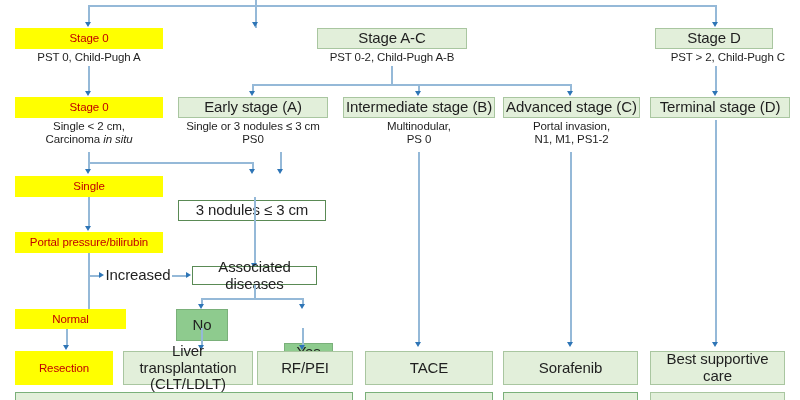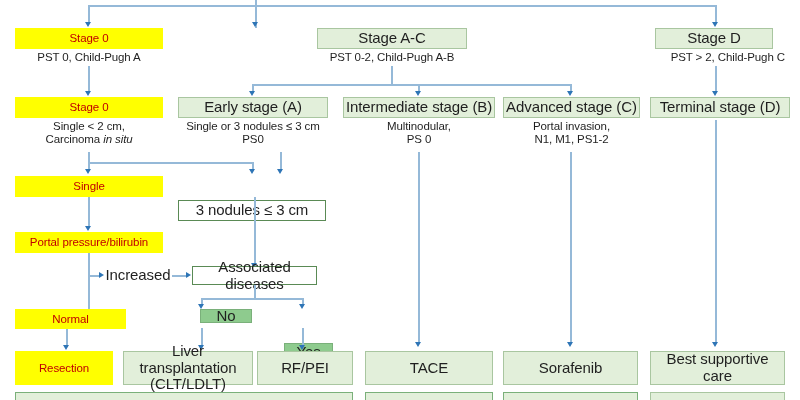--- a/index.html
+++ b/index.html
@@ -195,21 +195,21 @@
   <div class="arrow-r" style="left:186px; top:272px;"></div>
 
   <div class="ln v" style="left:254px; top:285px; height:13px;"></div>
   <div class="ln h" style="left:201px; top:298px; width:101px;"></div>
   <div class="ln v" style="left:201px; top:298px; height:8px;"></div>
   <div class="ln v" style="left:302px; top:298px; height:8px;"></div>
   <div class="arrow-d" style="left:198px; top:304px;"></div>
   <div class="arrow-d" style="left:299px; top:304px;"></div>
 
   <div class="box yellow" style="left:15px; top:309px; width:111px; height:20px;">Normal</div>
-  <div class="box greenmid" style="left:176px; top:309px; width:52px; height:14px;margin-left:24px;">No</div>
+  <div class="box greenmid" style="left:176px; top:309px; width:52px; height:32px;">No</div>
   <div class="box greenmid" style="left:284px; top:309px; width:49px; height:19px;margin-top:34px;">Yes</div>
 
   <div class="ln v" style="left:66px; top:329px; height:18px;"></div>
   <div class="arrow-d" style="left:63px; top:345px;"></div>
 
   <div class="ln v" style="left:201px; top:328px; height:19px;"></div>
   <div class="arrow-d" style="left:198px; top:345px;"></div>
 
   <div class="ln v" style="left:302px; top:328px; height:19px;"></div>
   <div class="arrow-d" style="left:299px; top:345px;"></div>

